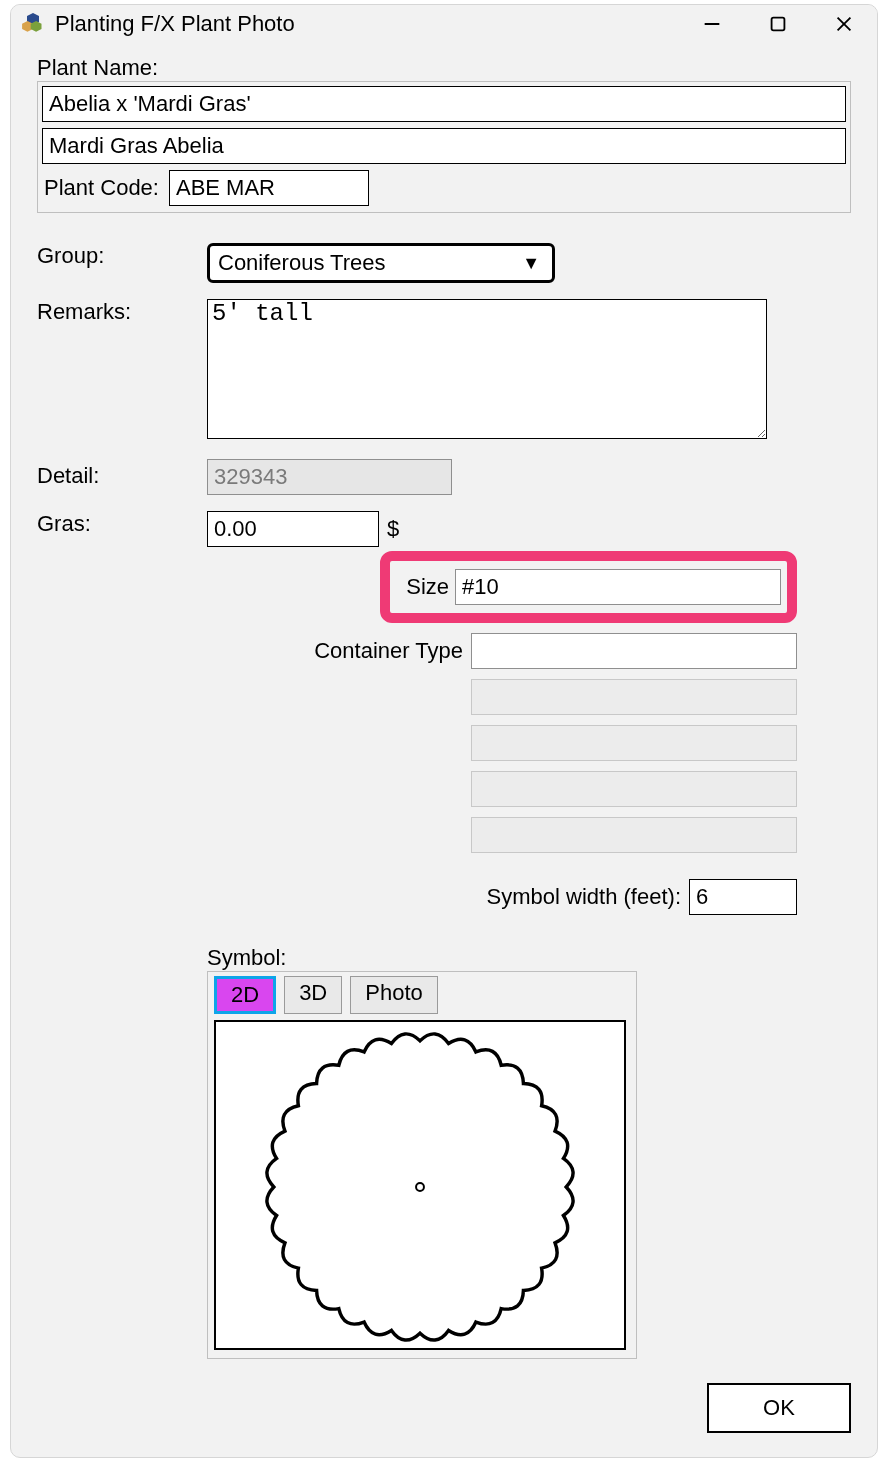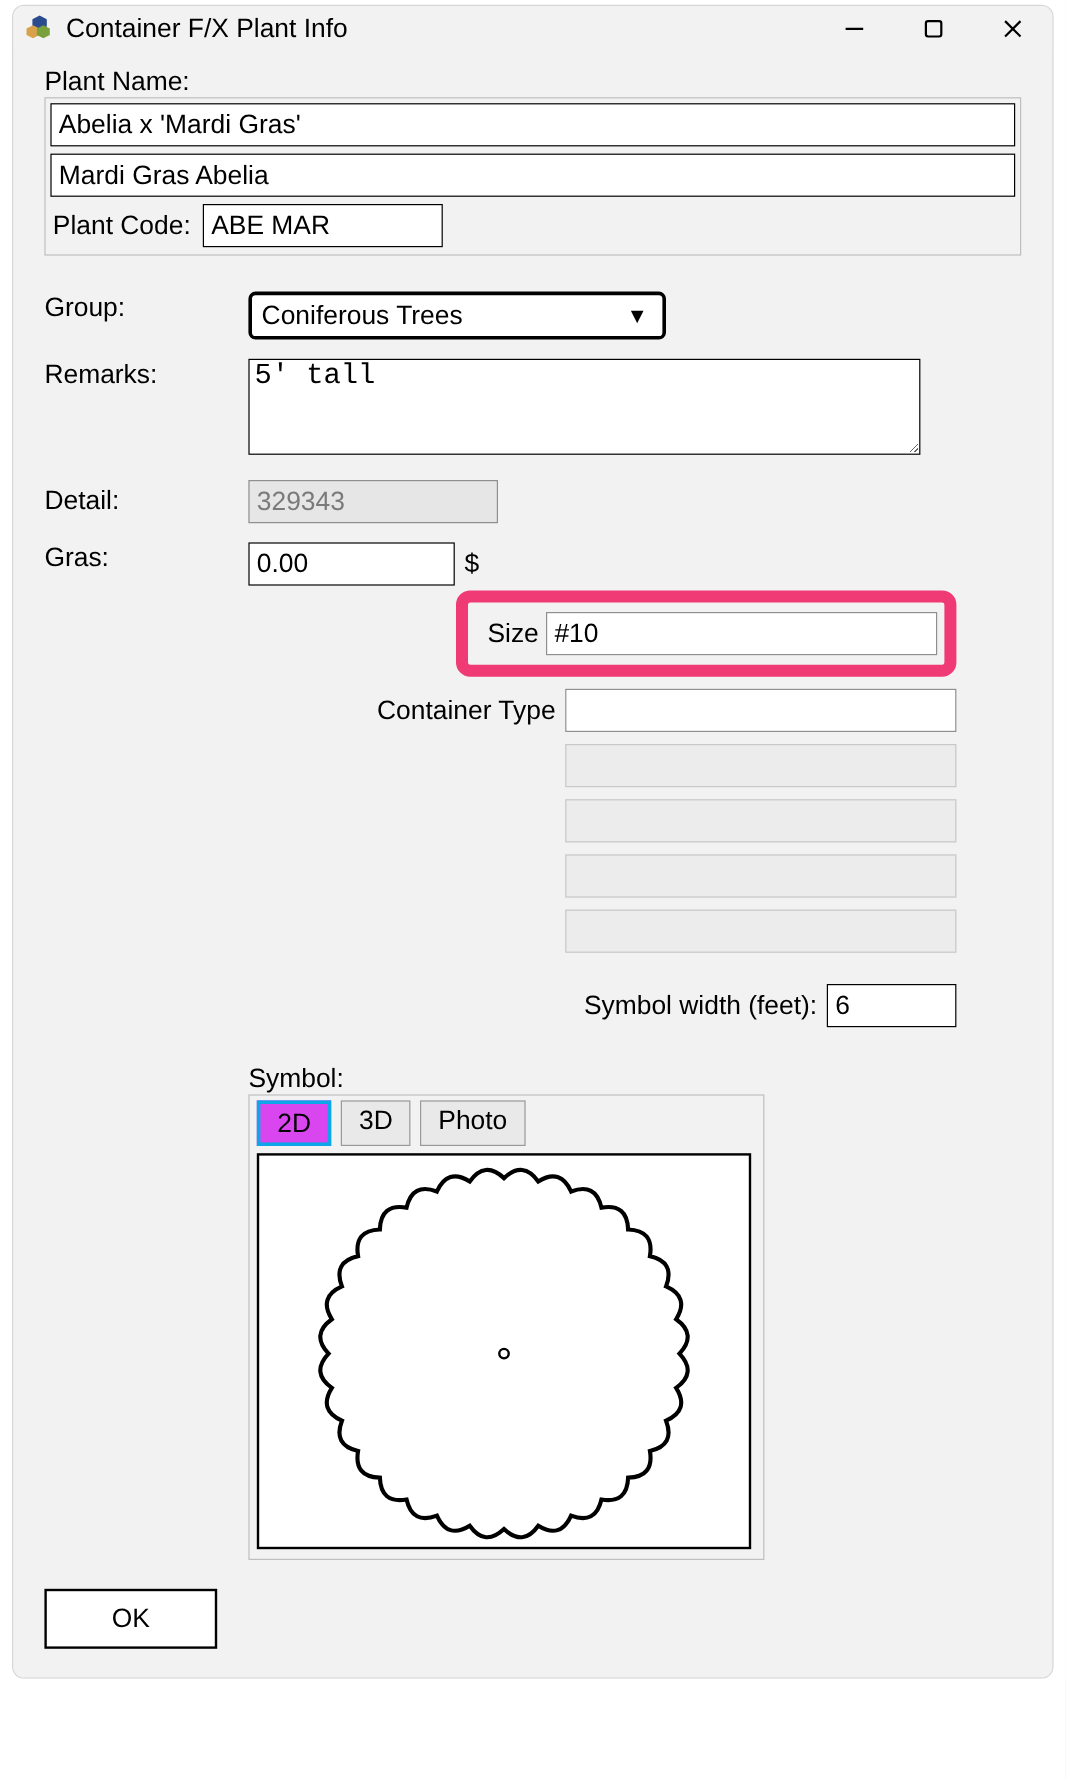--- a/index.html
+++ b/index.html
@@ -101,29 +101,29 @@
     justify-content: space-between;
     padding: 4px 12px 4px 8px;
     font-size: 22px;
   }
   .select-box .caret {
     font-size: 18px;
   }
 
   textarea.remarks {
     width: 560px;
-    height: 80px;
+    height: 140px;
     border: 1px solid #000;
     font-family: "Courier New", monospace;
     font-size: 24px;
     padding: 0px 4px;
     resize: both;
   }
 
-  .detail-input { width: 208px; }
+  .detail-input { width: 245px; }
   .cost-row { display:flex; align-items:center; gap:8px; }
   .cost-row input { width: 172px; }
 
   .right-form {
     margin-top: 10px;
   }
   .rf-row {
     display: flex;
     align-items: center;
     justify-content: flex-end;
@@ -198,21 +198,21 @@
     width: 412px;
     height: 330px;
     border: 2px solid #000;
     background: #fff;
     display:flex; align-items:center; justify-content:center;
     overflow:hidden;
   }
 
   .ok-row {
     display:flex;
-    justify-content:flex-start;
+    justify-content:flex-end;
     margin-top: 24px;
   }
   .ok-btn {
     width: 144px;
     padding: 10px 0;
     font-size: 22px;
     background:#fff;
     border:2px solid #000;
     text-align:center;
   }
@@ -223,21 +223,21 @@
 <div class="window">
 
   <div class="titlebar">
     <div class="app-icon">
       <svg viewBox="0 0 24 24">
         <polygon points="12,1 18,4 18,10 12,13 6,10 6,4" fill="#2a4b8d"></polygon>
         <polygon points="5,10 11,13 11,19 5,22 -1,19 -1,13" fill="#d9a24a" transform="translate(2,0) scale(0.9)"></polygon>
         <polygon points="13,13 19,10 25,13 25,19 19,22 13,19" fill="#7aa03c" transform="translate(-2,0) scale(0.9)"></polygon>
       </svg>
     </div>
-    <div class="title">Container F/X Plant Info</div>
+    <div class="title">Planting F/X Plant Photo</div>
     <div class="win-controls">
       <div class="win-btn">
         <svg viewBox="0 0 24 24">
             <line x1="4" y1="12" x2="20" y2="12" stroke="#000" stroke-width="2"></line>
           </svg>
       </div>
       <div class="win-btn">
         <svg viewBox="0 0 24 24">
             <rect x="5" y="5" width="14" height="14" fill="none" stroke="#000" stroke-width="2" rx="2"></rect>
           </svg>

